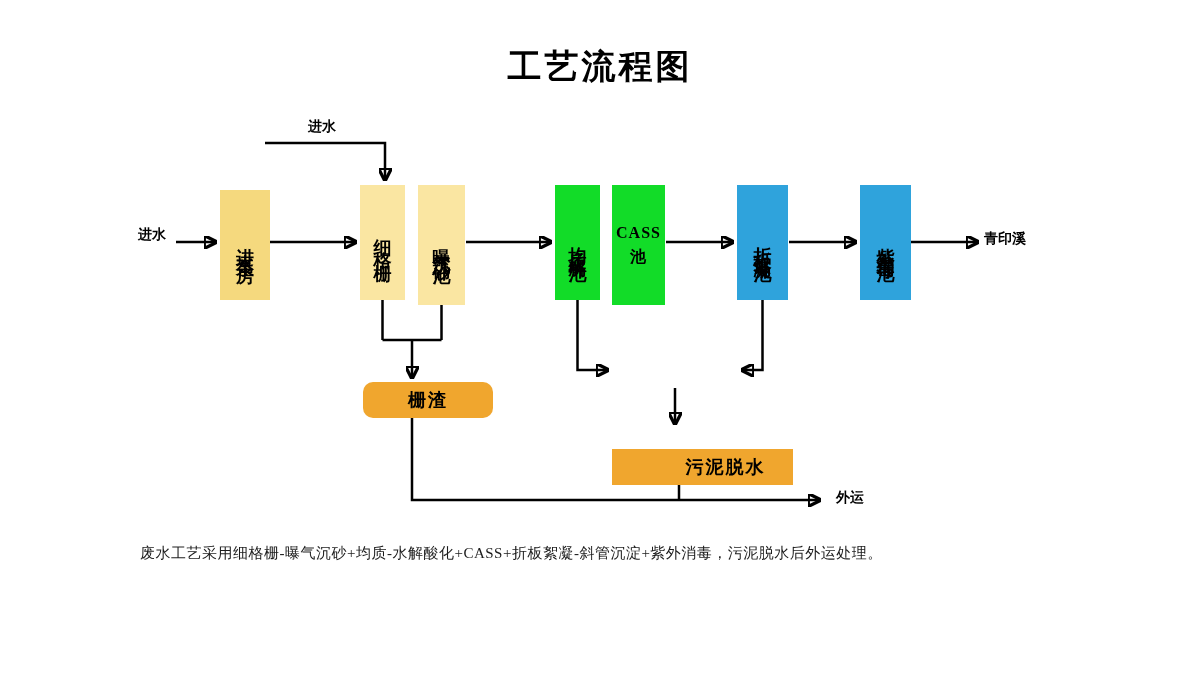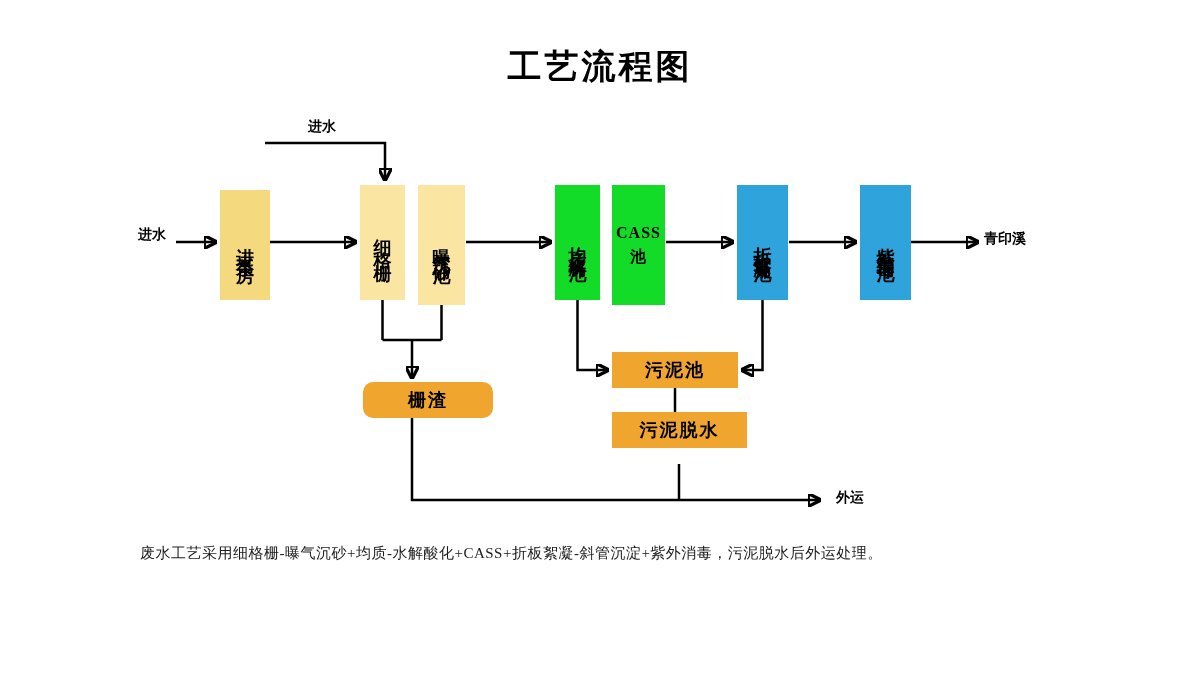--- a/index.html
+++ b/index.html
@@ -99,23 +99,20 @@
   </div>
 
   <div class="node fill-blue" style="left:860px;top:185px;width:51px;height:115px;">
     <span class="vtext ls-sm">紫外消毒池</span>
   </div>
 
   <div class="node fill-orange" style="left:363px;top:382px;width:130px;height:36px;border-radius:10px;">
     <span class="htext">栅渣</span>
   </div>
 
-  <div class="node fill-orange" style="left:612px;top:352px;width:126px;height:36px;">
-    <span class="htext">污泥池</span>
-  </div>
 
-  <div class="node fill-orange" style="left:612px;top:412px;width:135px;height:36px;">
+  <div class="node fill-orange" style="left:612px;top:449px;width:135px;height:36px;padding-left:46px;">
     <span class="htext">污泥脱水</span>
   </div>
 
   <p class="desc">废水工艺采用细格栅-曝气沉砂+均质-水解酸化+CASS+折板絮凝-斜管沉淀+紫外消毒，污泥脱水后外运处理。</p>
 
 </div>
 
 </body></html>

